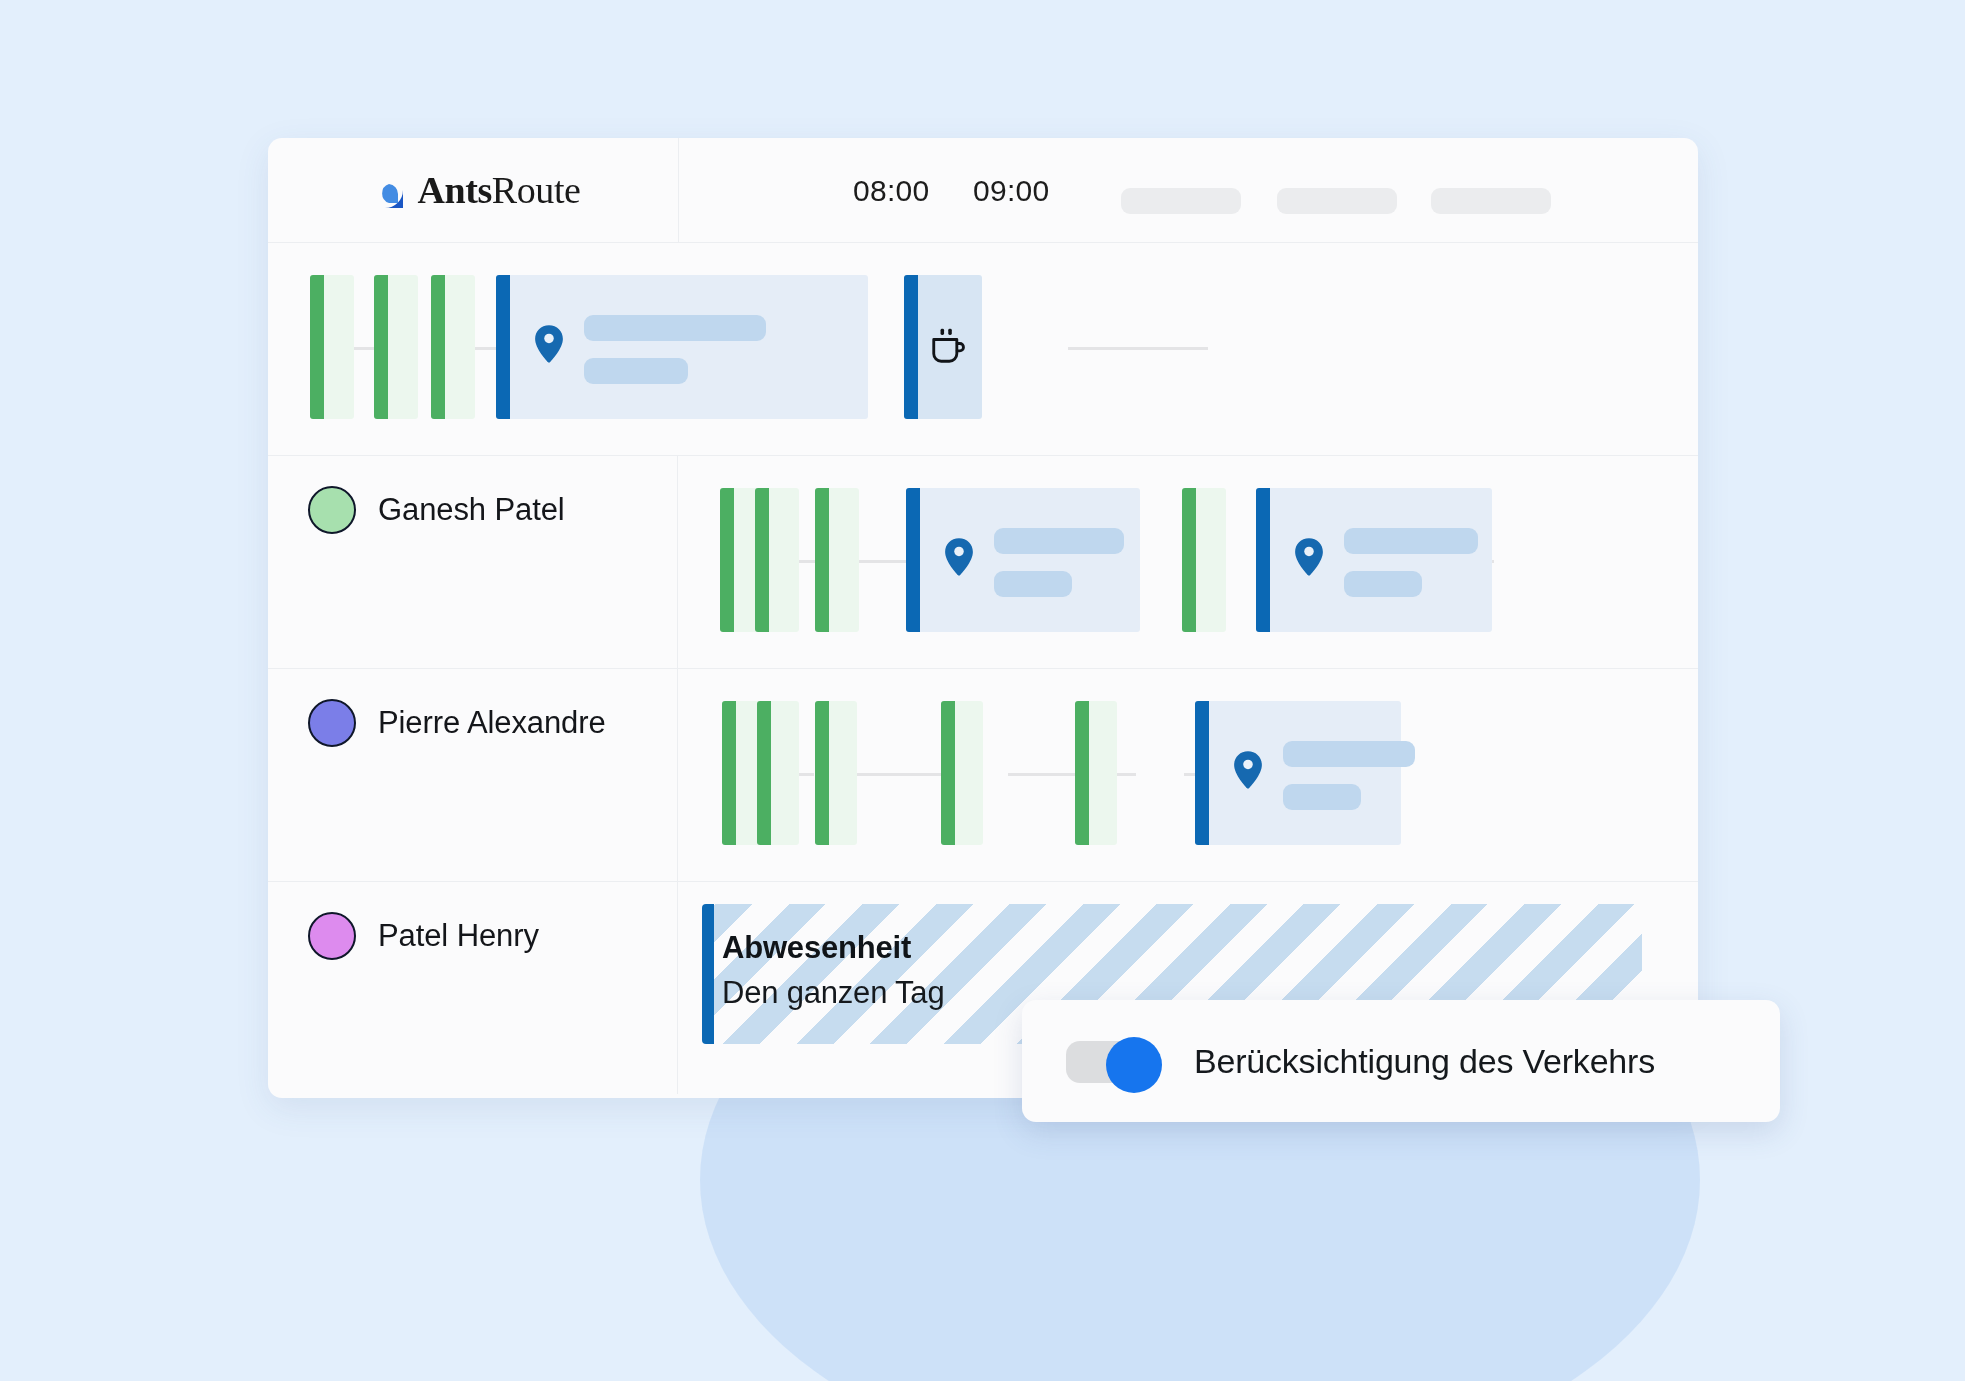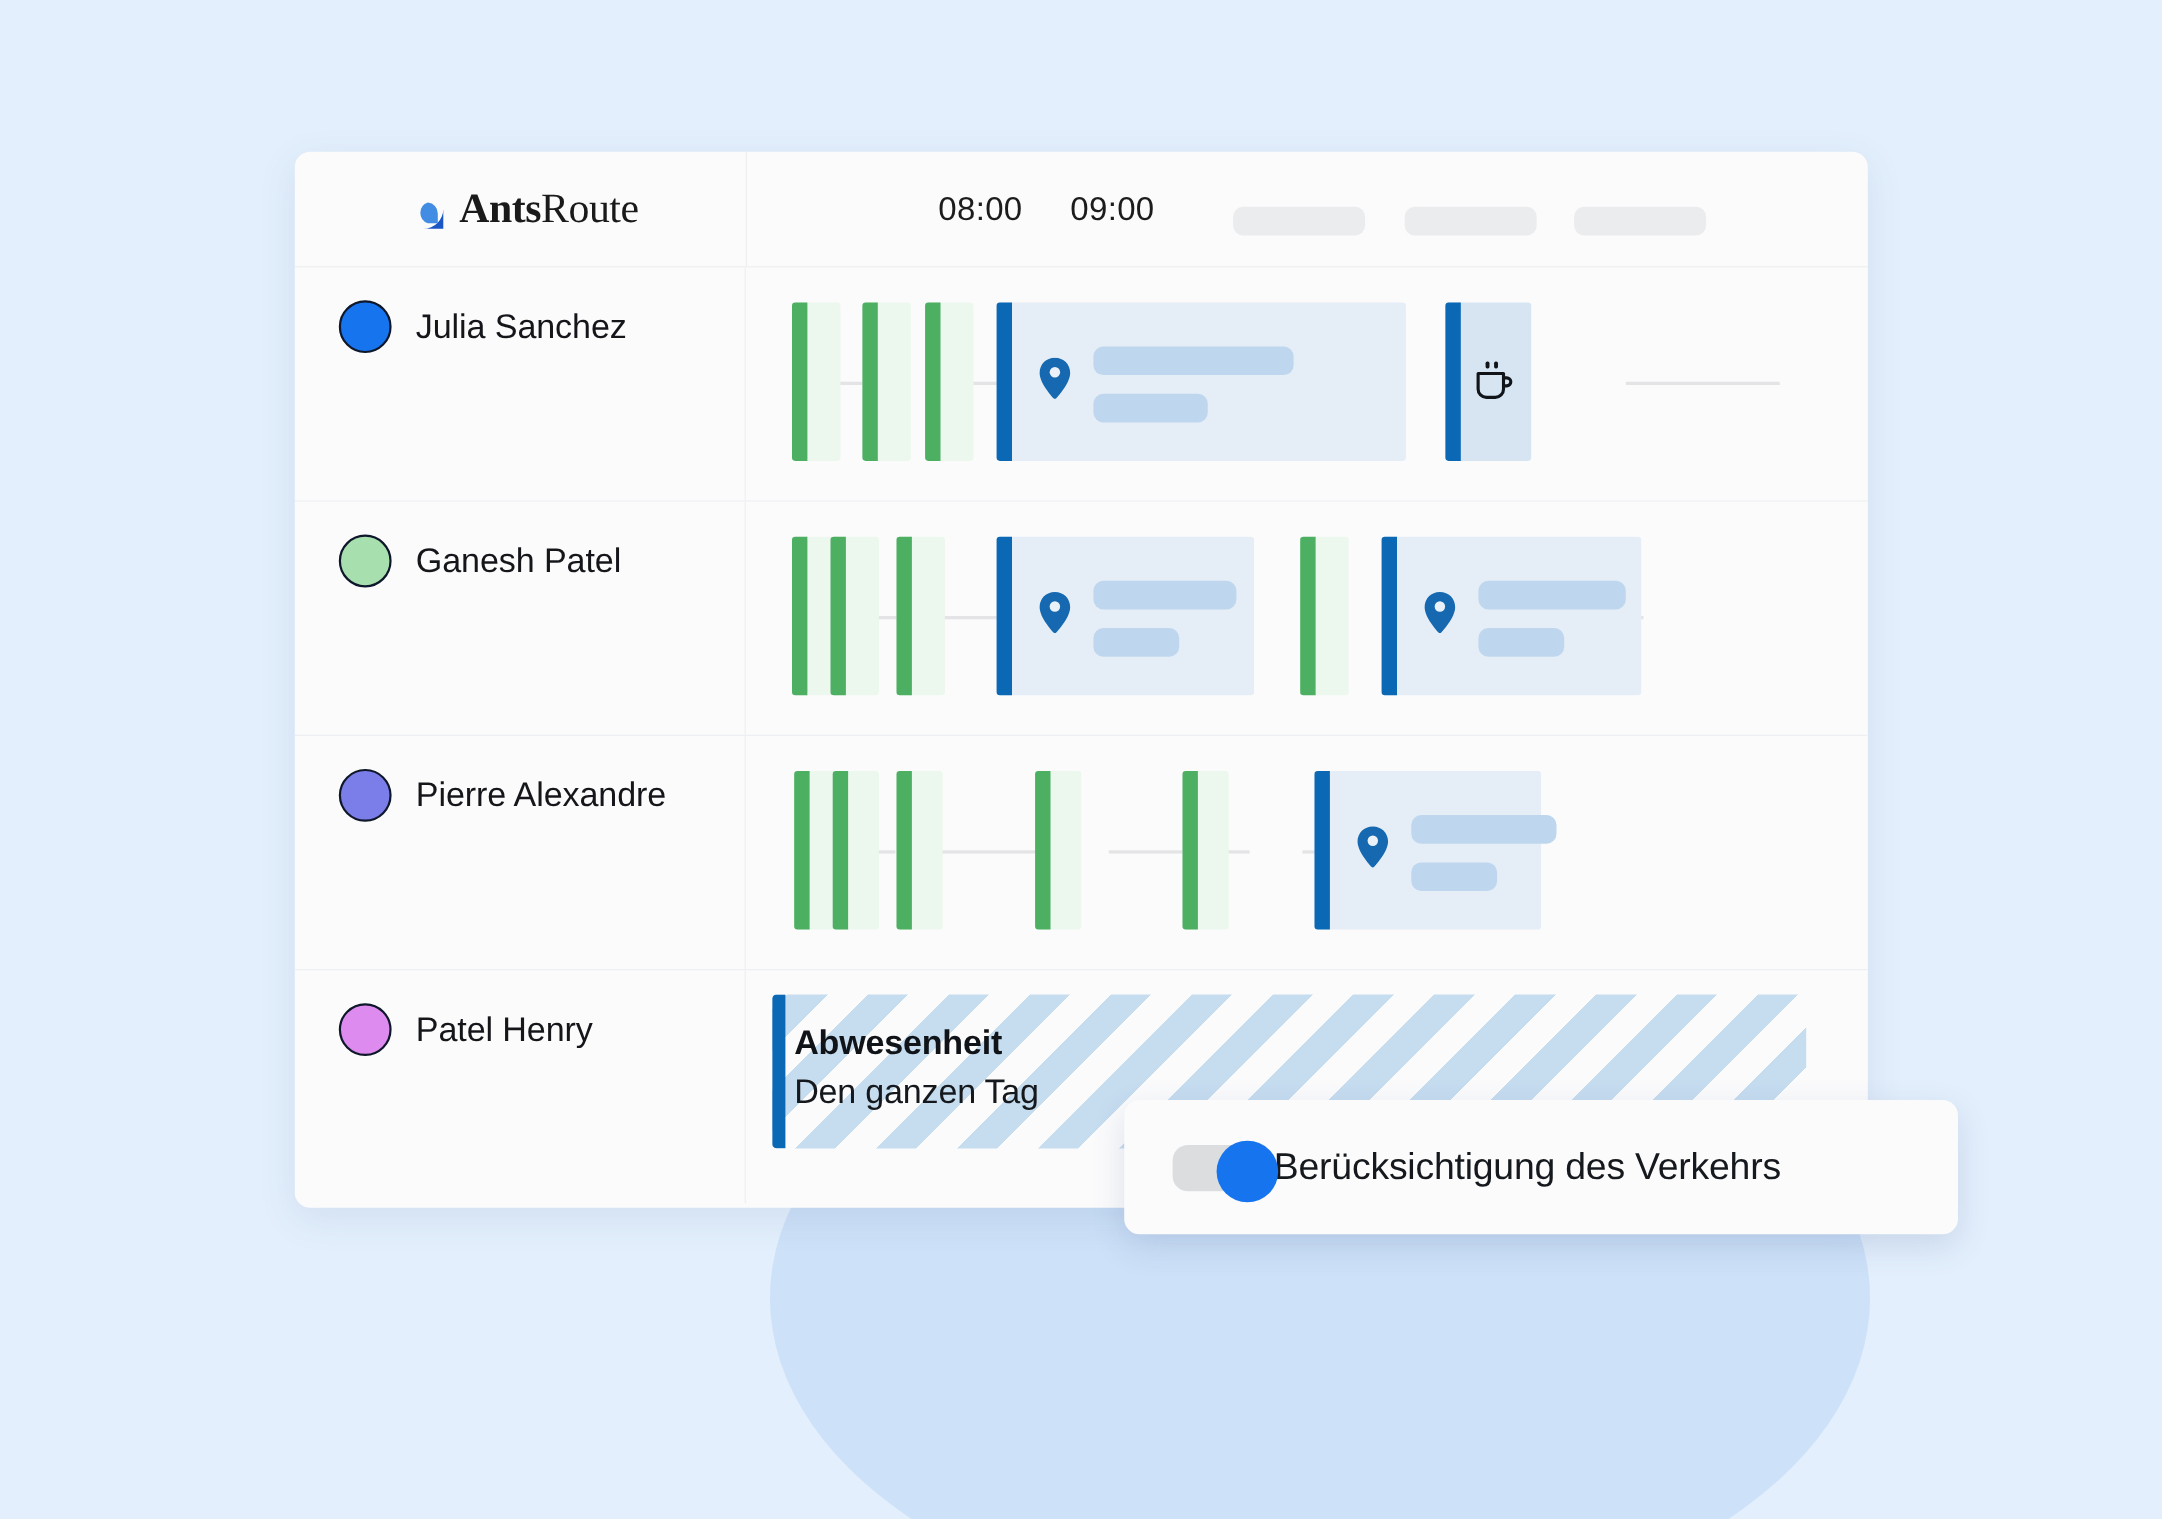--- a/index.html
+++ b/index.html
@@ -279,20 +279,21 @@
     top: 1000px;
     width: 758px;
     height: 122px;
     background: #fbfbfc;
     border-radius: 14px;
     box-shadow: 0 10px 30px rgba(60,90,140,.16);
     display: flex;
     align-items: center;
     padding-left: 44px;
     box-sizing: border-box;
+    gap: 36px;
   }
   .switch {
     position: relative;
     width: 92px;
     height: 48px;
     min-width: 92px;
   }
   .switch-track {
     position: absolute;
     left: 0; top: 4px;
@@ -341,24 +342,20 @@
     <div class="header-right">
       <div class="time-label" style="left:174px">08:00</div>
       <div class="time-label" style="left:294px">09:00</div>
       <div class="head-pill" style="left:442px; width:120px"></div>
       <div class="head-pill" style="left:598px; width:120px"></div>
       <div class="head-pill" style="left:752px; width:120px"></div>
     </div>
   </div>
 
   <div class="row">
-    <div class="row-left">
-      <div class="avatar" style="background:#1675ee"></div>
-      <div class="driver-name">Julia Sanchez</div>
-    </div>
     <div class="row-right">
       <div class="connector" style="left:76px; width:62px"></div>
       <div class="connector" style="left:196px; width:56px"></div>
       <div class="connector" style="left:312px; width:62px"></div>
       <div class="connector" style="left:800px; width:140px"></div>
 
       <div class="gblock" style="left:42px; width:44px"></div>
       <div class="gblock" style="left:106px; width:44px"></div>
       <div class="gblock" style="left:163px; width:44px"></div>
 

